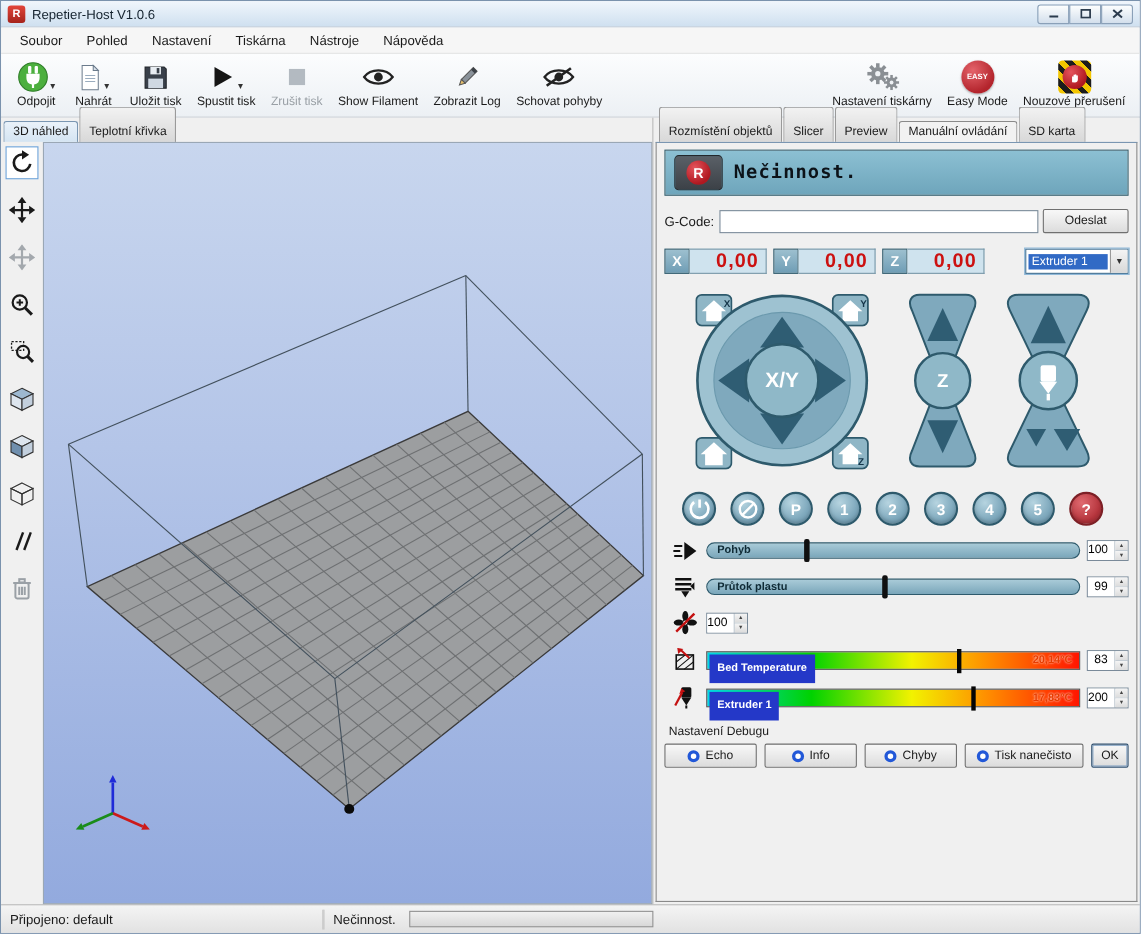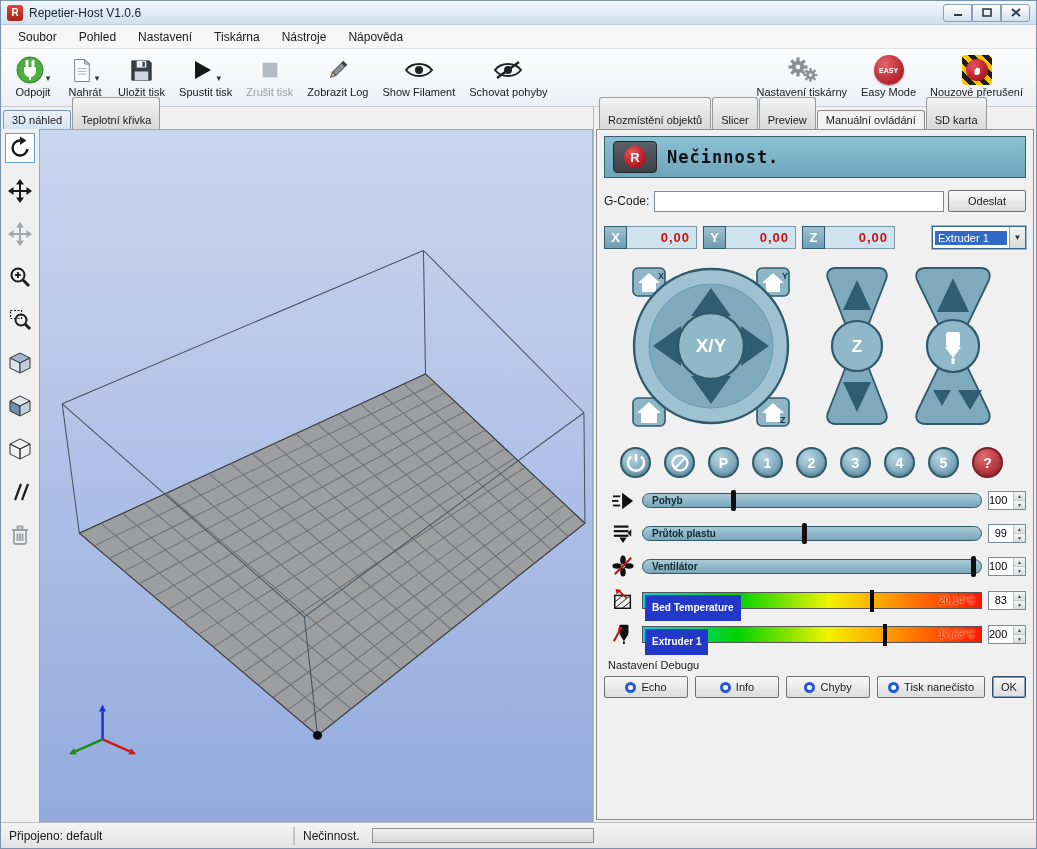--- a/index.html
+++ b/index.html
@@ -61,21 +61,21 @@
 
   .gcode-row { display:flex; align-items:center; margin-top:12px; gap:4px; }
   .gcode-label { width:46px; font-size:12px; }
   .gcode-input { flex:1; height:21px; border:1px solid #7a8a99; background:#fff; padding:0 4px; font-size:12px; font-family:"Liberation Sans",sans-serif; }
   .btn { height:22px; border:1px solid #707070; border-radius:2px; background:linear-gradient(#f8f8f8,#dcdcdc); font-size:11px; padding:0 10px; display:flex; align-items:center; justify-content:center; white-space:nowrap; }
   .send-btn { width:78px; }
 
   .coords-row { display:flex; align-items:center; margin-top:14px; gap:6px; }
   .axis-group { display:flex; height:23px; }
   .axis-label { width:23px; background:linear-gradient(#9dc0cf,#6f9db5); border:1px solid #2e5a6c; color:#fff; font-weight:bold; font-size:13px; display:flex; align-items:center; justify-content:center; }
-  .axis-value { width:70px; background:#cfe3ee; border:1px solid #7a98a8; border-left:none; color:#cc1111; font-weight:bold; font-size:13px; display:flex; align-items:center; justify-content:flex-end; padding-right:6px; letter-spacing:1px; }
+  .axis-value { width:70px; background:#cfe3ee; border:1px solid #7a98a8; border-left:none; color:#cc1111; font-weight:bold; font-size:18px; display:flex; align-items:center; justify-content:flex-end; padding-right:6px; letter-spacing:1px; }
   .combo { margin-left:auto; width:94px; height:23px; border:1px solid #39698c; background:#fff; display:flex; align-items:center; outline:1px solid #8fb8d8; }
   .combo-sel { flex:1; margin:2px; background:#316ac5; color:#fff; font-size:11px; padding:1px 3px; white-space:nowrap; overflow:hidden; }
   .combo-arrow { width:16px; height:100%; background:linear-gradient(#f4f4f4,#d8d8d8); border-left:1px solid #9a9a9a; font-size:8px; display:flex; align-items:center; justify-content:center; color:#333; }
 
   .jog-area { position:relative; height:178px; margin-top:10px; }
   .home-btn { position:absolute; width:34px; height:30px; }
   .xy-pad { position:absolute; left:27px; top:5px; }
   .z-pad { position:absolute; left:222px; top:7px; }
   .e-pad { position:absolute; left:310px; top:7px; }
 
@@ -202,38 +202,38 @@
     <div class="titem disabled">
       <div class="ticon">
         <svg width="22" height="22" viewBox="0 0 24 24">
             <rect x="4" y="4" width="16" height="16" fill="#b3bac1"></rect>
           </svg>
       </div>
       <div class="tlabel">Zrušit tisk</div>
     </div>
     <div class="titem">
       <div class="ticon">
+        <svg width="30" height="20" viewBox="0 0 30 20">
+            <path d="M2,10 C8,2 22,2 28,10 C22,18 8,18 2,10 Z" fill="none" stroke="#222" stroke-width="2"></path>
+            <circle cx="15" cy="10" r="4" fill="#222"></circle>
+          </svg>
+      </div>
+      <div class="tlabel">Show Filament</div>
+    </div>
+    <div class="titem">
+      <div class="ticon">
         <svg width="25" height="25" viewBox="0 0 26 26">
             <g transform="rotate(45 13 13)">
               <rect x="10.5" y="2" width="5" height="16" fill="#8a929a" stroke="#555"></rect>
               <polygon points="10.5,18 15.5,18 13,23" fill="#e8c06a" stroke="#555"></polygon>
               <rect x="10.5" y="2" width="5" height="3" fill="#3c4248"></rect>
             </g>
           </svg>
       </div>
       <div class="tlabel">Zobrazit Log</div>
-    </div>
-    <div class="titem">
-      <div class="ticon">
-        <svg width="30" height="20" viewBox="0 0 30 20">
-            <path d="M2,10 C8,2 22,2 28,10 C22,18 8,18 2,10 Z" fill="none" stroke="#222" stroke-width="2"></path>
-            <circle cx="15" cy="10" r="4" fill="#222"></circle>
-          </svg>
-      </div>
-      <div class="tlabel">Show Filament</div>
     </div>
     <div class="titem">
       <div class="ticon">
         <svg width="30" height="20" viewBox="0 0 30 20">
             <path d="M2,10 C8,2 22,2 28,10 C22,18 8,18 2,10 Z" fill="none" stroke="#222" stroke-width="2"></path>
             <circle cx="15" cy="10" r="4" fill="#222"></circle>
             <line x1="4" y1="18" x2="26" y2="2" stroke="#222" stroke-width="2.4"></line>
           </svg>
       </div>
       <div class="tlabel">Schovat pohyby</div>
@@ -628,24 +628,20 @@
                 <g fill="#111">
                   <ellipse cx="12" cy="5.5" rx="3" ry="5"></ellipse>
                   <ellipse cx="12" cy="18.5" rx="3" ry="5"></ellipse>
                   <ellipse cx="5.5" cy="12" rx="5" ry="3"></ellipse>
                   <ellipse cx="18.5" cy="12" rx="5" ry="3"></ellipse>
                   <circle cx="12" cy="12" r="2.6" fill="#fff" stroke="#111"></circle>
                 </g>
                 <line x1="3" y1="21" x2="21" y2="3" stroke="#c41111" stroke-width="2.4"></line>
               </svg>
             </div>
-          <div class="slider-track">
-            <span class="slider-label">Ventilátor</span>
-            <div class="slider-handle" style="left: calc(98% - 3px);"></div>
-          </div>
           <div class="spinner">
             <input value="100" style="">
             <div class="spin-arrows">
                 <div>▲</div>
                 <div>▼</div>
               </div>
           </div>
         </div>
 
         <div class="temp-row">

